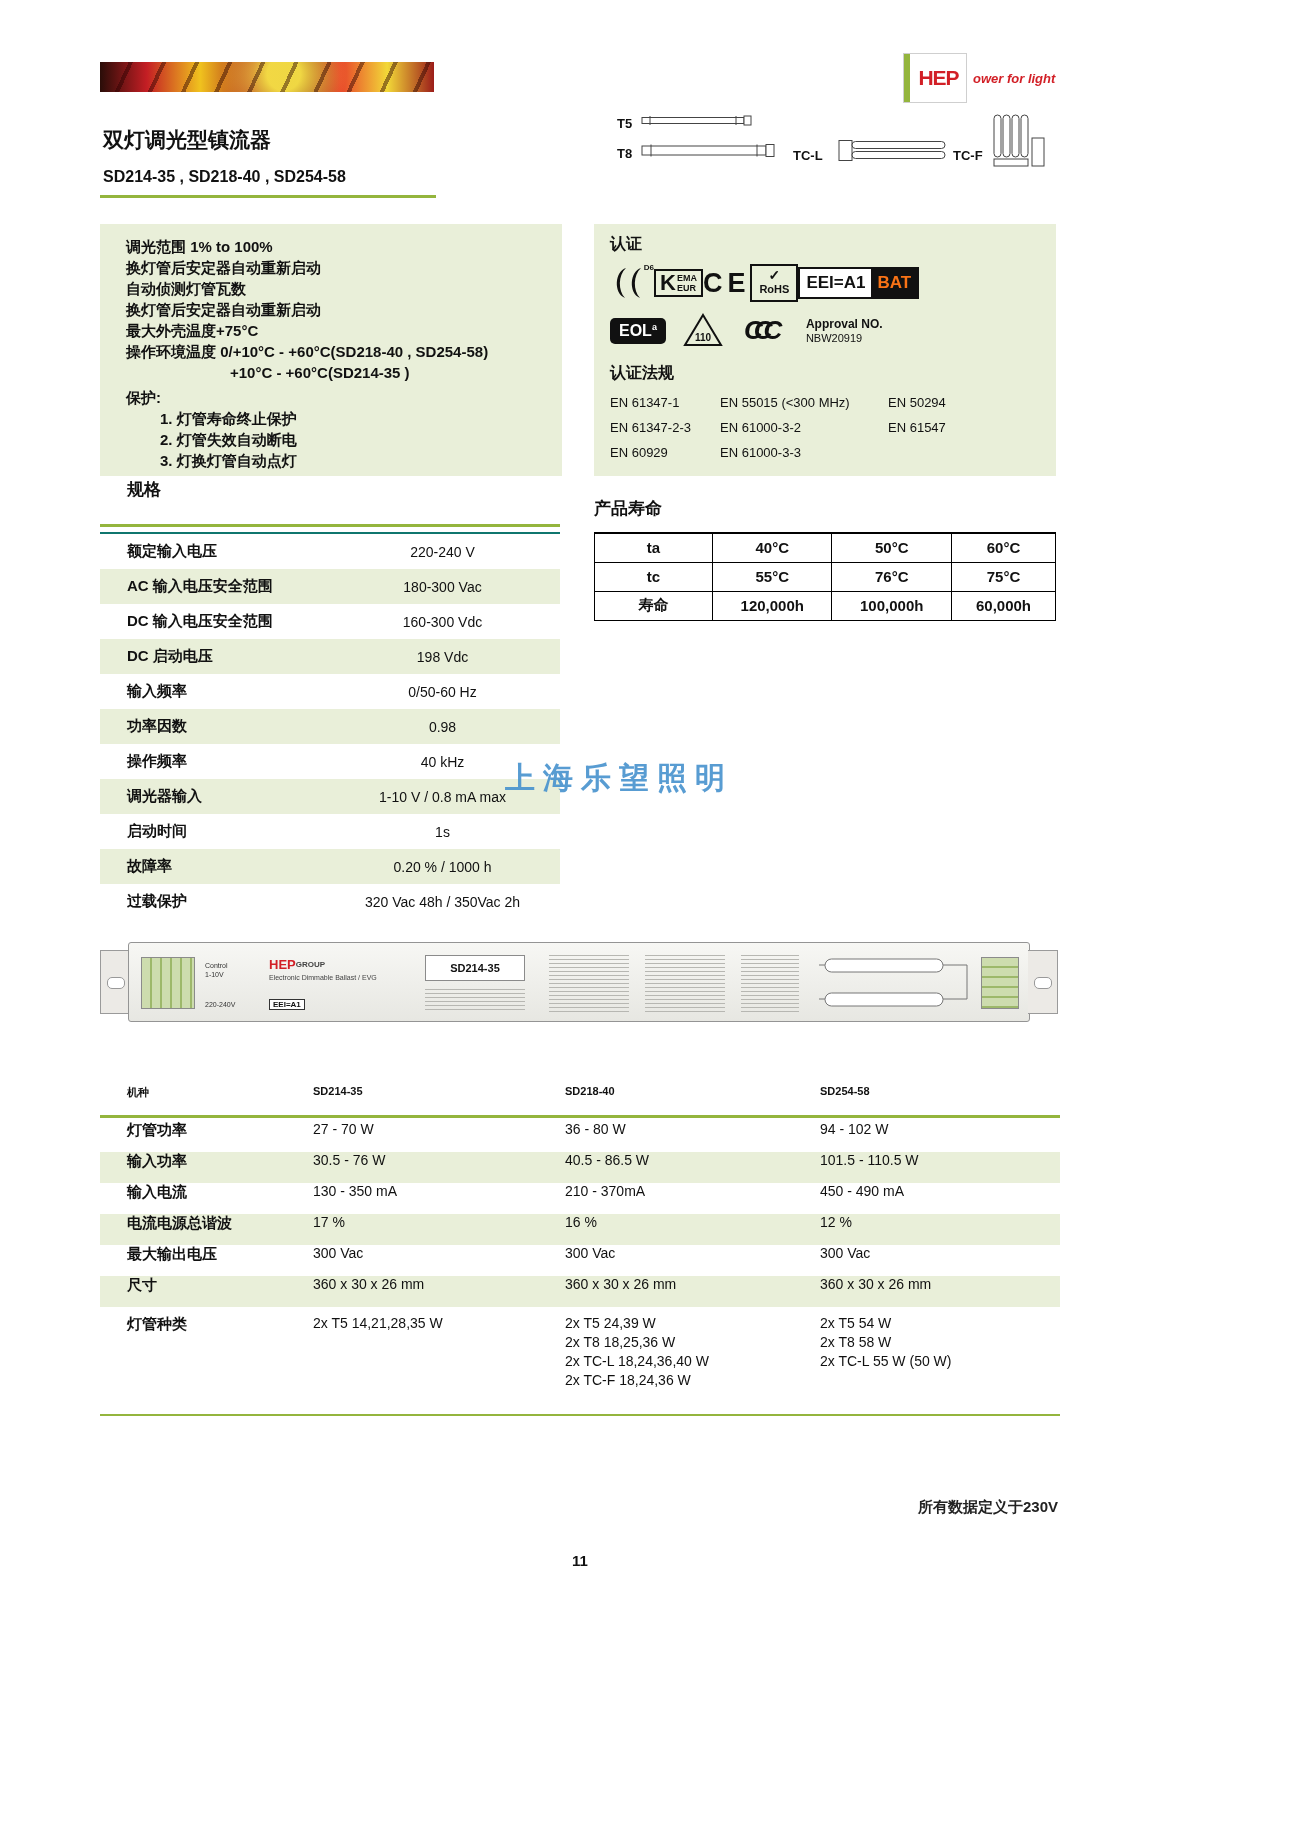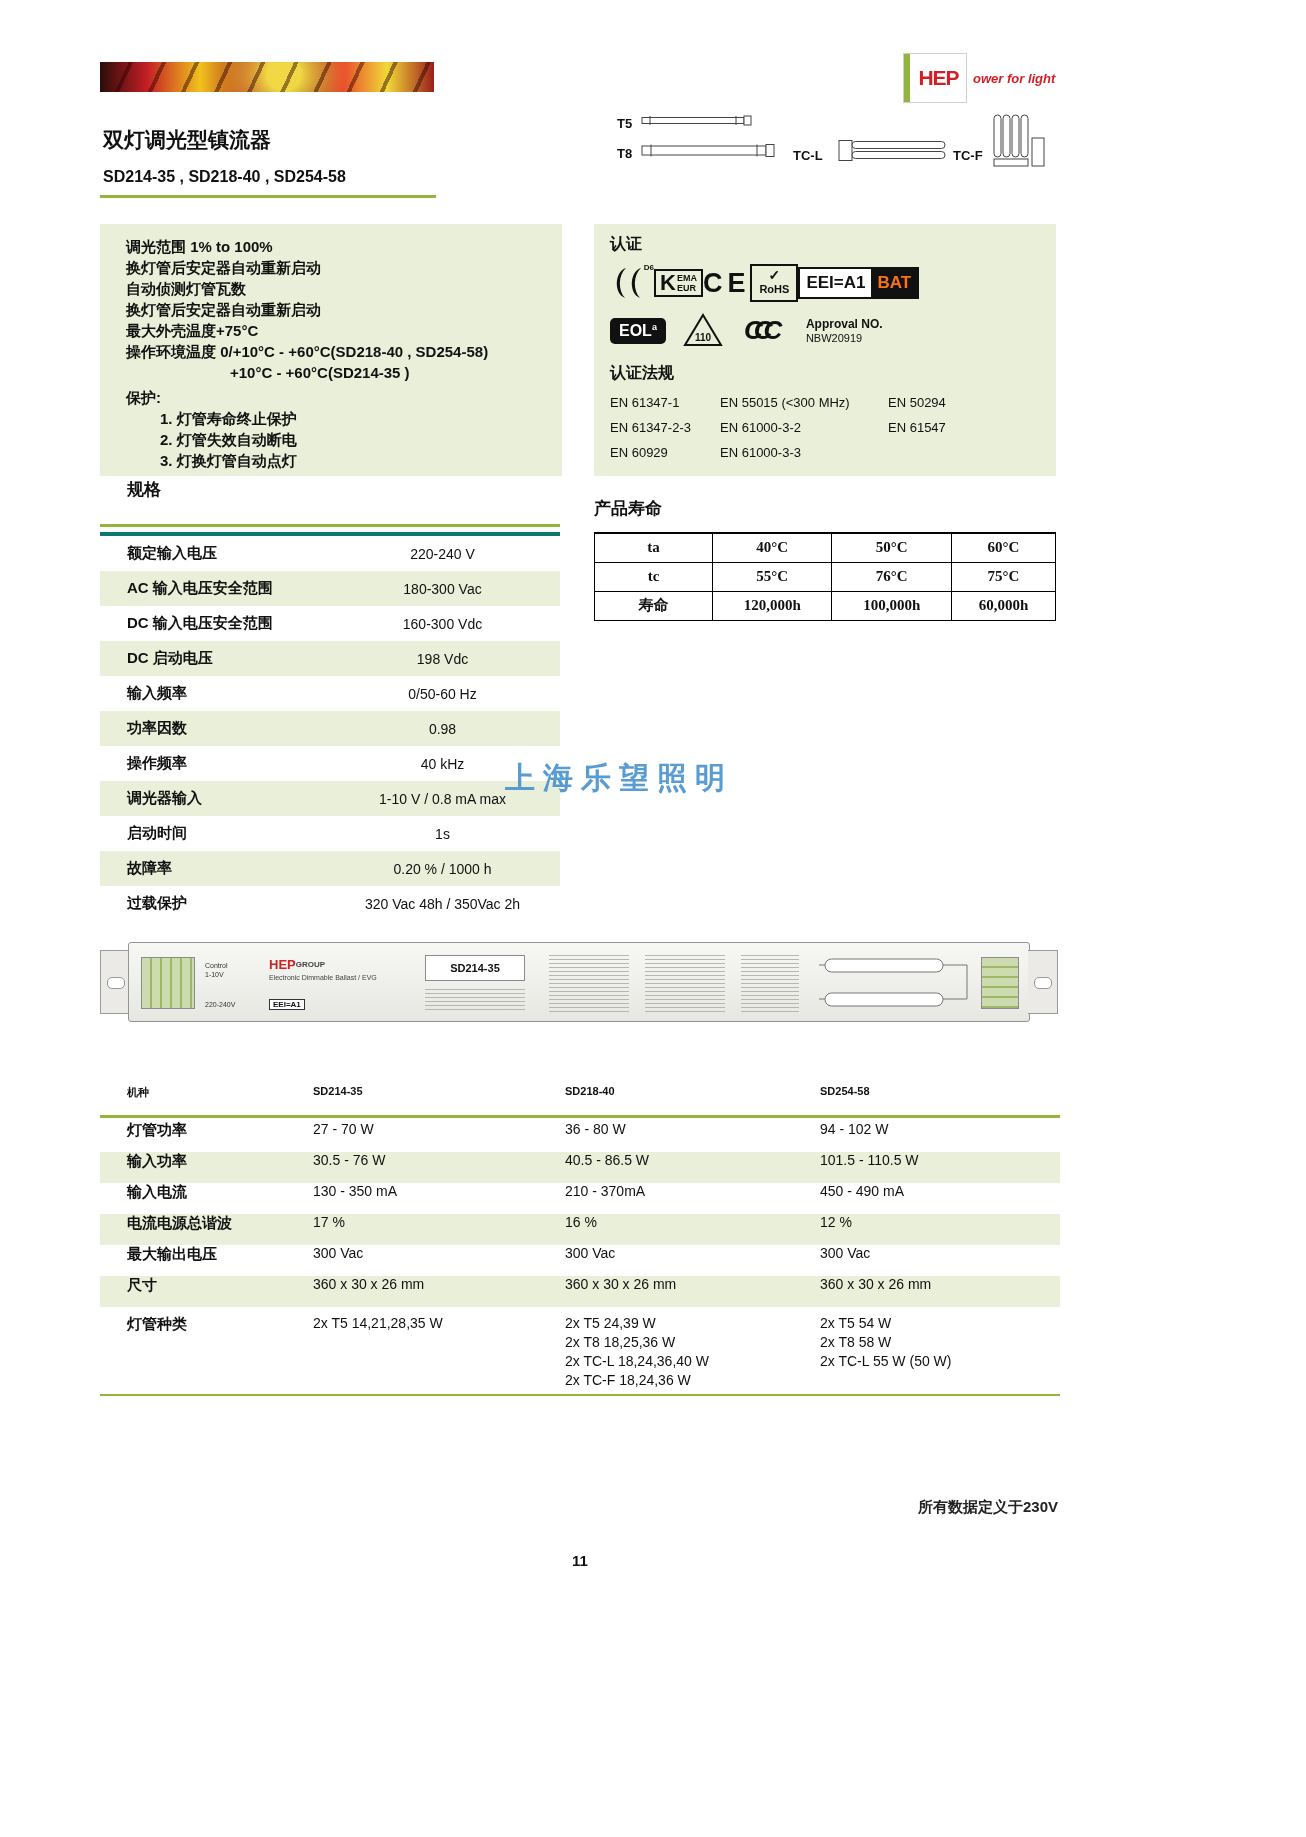--- a/index.html
+++ b/index.html
@@ -64,29 +64,29 @@
   .app-n { font-size:11px; }
   .reg-title { margin-top:12px; }
   .reg-cols { display:flex; margin-top:6px; font-size:13px; line-height:25px; }
   .reg-col1 { width:110px; }
   .reg-col2 { width:168px; }
   .reg-col3 { flex:1; }
 
   .section-title { position:absolute; font-size:17px; font-weight:bold; }
 
   
-  .specs { position:absolute; left:100px; top:532px; width:460px; border-top:4px solid #0f766e; }
+  .specs { position:absolute; left:100px; top:532px; width:460px; border-top:2px solid #0f766e; }
   .spec-row { display:flex; align-items:center; height:35px; }
   .spec-row.green { background:#e9efd9; }
   .spec-label { width:225px; padding-left:27px; font-size:15px; font-weight:bold; }
   .spec-value { flex:1; text-align:center; font-size:14px; }
 
   
   .life { position:absolute; left:594px; top:532px; width:462px; border-collapse:collapse; }
-  .life td { border:1px solid #000; height:29px; text-align:center; font-size:15px; font-weight:bold; background:#fff;font-family:Liberation Serif, serif; }
+  .life td { border:1px solid #000; height:29px; text-align:center; font-size:15px; font-weight:bold; background:#fff; }
   .life tr td:first-child { width:118px; }
   .life tr:first-child td { border-top:2px solid #000; }
 
   
   .watermark { position:absolute; left:505px; top:758px; font-family:"DejaVu Serif", serif;
                font-size:30px; font-weight:bold; color:rgba(70,145,205,.9); letter-spacing:8px; }
 
   
   .ballast { position:absolute; left:100px; top:936px; width:958px; height:92px; }
   .b-flange { position:absolute; top:14px; width:30px; height:64px; background:#eceae6; border:1px solid #9a9a9a; }
@@ -120,21 +120,21 @@
   
   .models-head { position:absolute; left:100px; top:1085px; width:960px; display:flex; font-size:11px; font-weight:bold; }
   .m-label { width:213px; padding-left:27px; }
   .m-c1 { width:252px; }
   .m-c2 { width:255px; }
   .m-c3 { width:240px; }
   .models { position:absolute; left:100px; top:1121px; width:960px; border-bottom:2px solid #94b53d; }
   .m-row { display:flex; align-items:flex-start; min-height:31px; font-size:14px; }
   .m-row.green { background:#e9efd9; }
   .m-row .m-label { font-size:15px; font-weight:bold; }
-  .m-row.tall { align-items:flex-start; padding:7px 0 4px; line-height:19px; }
+  .m-row.tall { align-items:flex-start; padding:7px 0 24px; line-height:19px; }
   .preline { white-space:pre-line; }
 
   .footnote { position:absolute; right:248px; top:1498px; font-size:15px; font-weight:bold; color:#222; }
   .pagenum  { position:absolute; left:100px; top:1552px; width:960px; text-align:center; font-size:15px; font-weight:bold; }
 </style>
 </head>
 <body>
 
 <div class="page">
 

